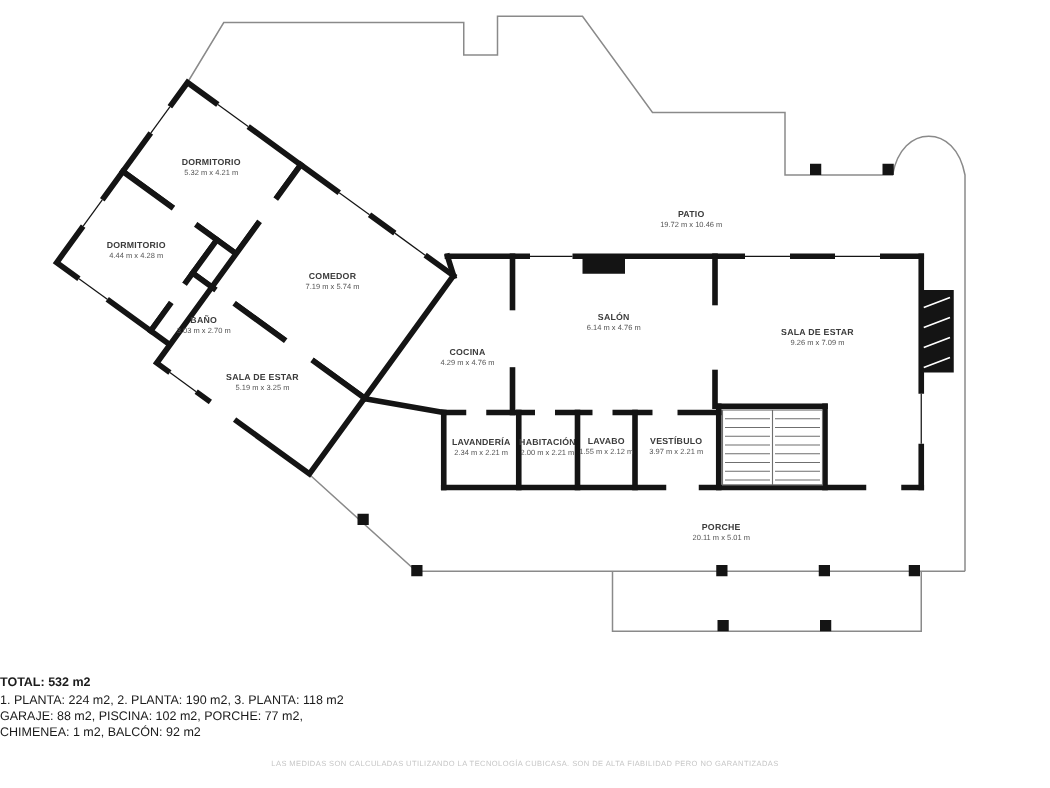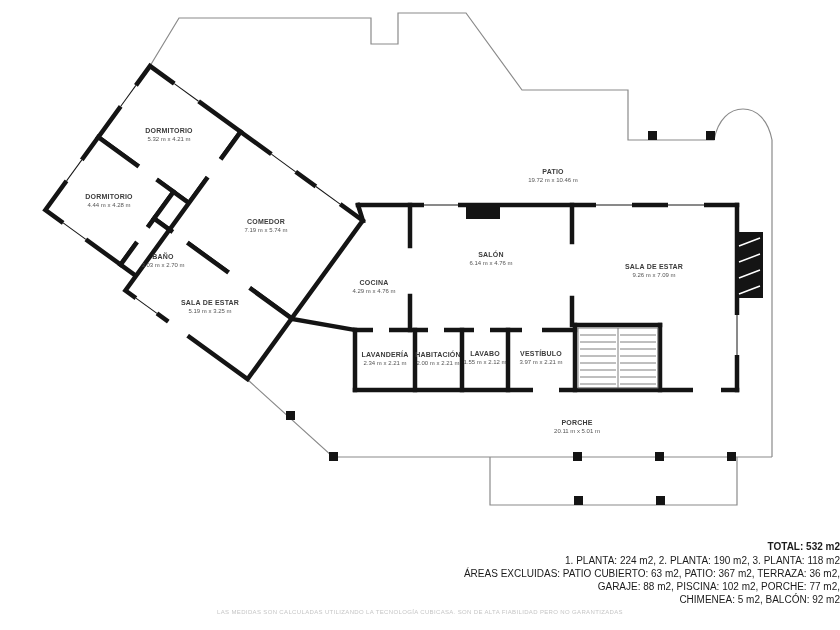--- a/index.html
+++ b/index.html
@@ -14,21 +14,21 @@
   .col{fill:#141414;stroke:none;}
   .solid{fill:#141414;stroke:none;}
   .hatchw{stroke:#ffffff;stroke-width:1.4;fill:none;}
   .stairline{stroke:#6f6f6f;stroke-width:0.9;fill:none;}
 
   .room-label{position:absolute;transform:translate(-50%,-50%);text-align:center;
     color:#3b3b3b;white-space:nowrap;line-height:1.35;}
   .room-name{font-size:7px;font-weight:700;letter-spacing:.2px;display:block;}
   .room-dims{font-size:6px;font-weight:400;color:#555;display:block;}
 
-  .summary{position:absolute;left:0;right:0;top:541px;text-align:right;color:#1b1b1b;padding-left:17px;}
+  .summary{position:absolute;left:0;right:0;top:541px;text-align:left;color:#1b1b1b;}
   .summary-total{font-size:10px;font-weight:700;margin-bottom:2px;}
   .summary-line{font-size:10px;line-height:1.3;}
   .disclaimer{position:absolute;left:0;right:0;top:609px;text-align:center;
     font-size:6px;color:#c6c6c6;letter-spacing:.35px;}
 </style>
 </head>
 <body>
 
 <div id="stage">
 
@@ -196,20 +196,19 @@
     <span class="room-dims">19.72 m x 10.46 m</span>
   </div>
   <div class="room-label" style="left:577px;top:427px;">
     <span class="room-name">PORCHE</span>
     <span class="room-dims">20.11 m x 5.01 m</span>
   </div>
 
   <div class="summary">
     <div class="summary-total">TOTAL: 532 m2</div>
     <div class="summary-line">1. PLANTA: 224 m2, 2. PLANTA: 190 m2, 3. PLANTA: 118 m2</div>
-    <div class="summary-line">ÁREAS EXCLUIDAS: PATIO CUBIERTO: 63 m2, PATIO: 367 m2, TERRAZA: 36 m2,</div>
     <div class="summary-line">GARAJE: 88 m2, PISCINA: 102 m2, PORCHE: 77 m2,</div>
-    <div class="summary-line">CHIMENEA: 5 m2, BALCÓN: 92 m2</div>
+    <div class="summary-line">CHIMENEA: 1 m2, BALCÓN: 92 m2</div>
   </div>
 
   <div class="disclaimer">LAS MEDIDAS SON CALCULADAS UTILIZANDO LA TECNOLOGÍA CUBICASA. SON DE ALTA FIABILIDAD PERO NO GARANTIZADAS</div>
 
 </div>
 
 </body></html>

